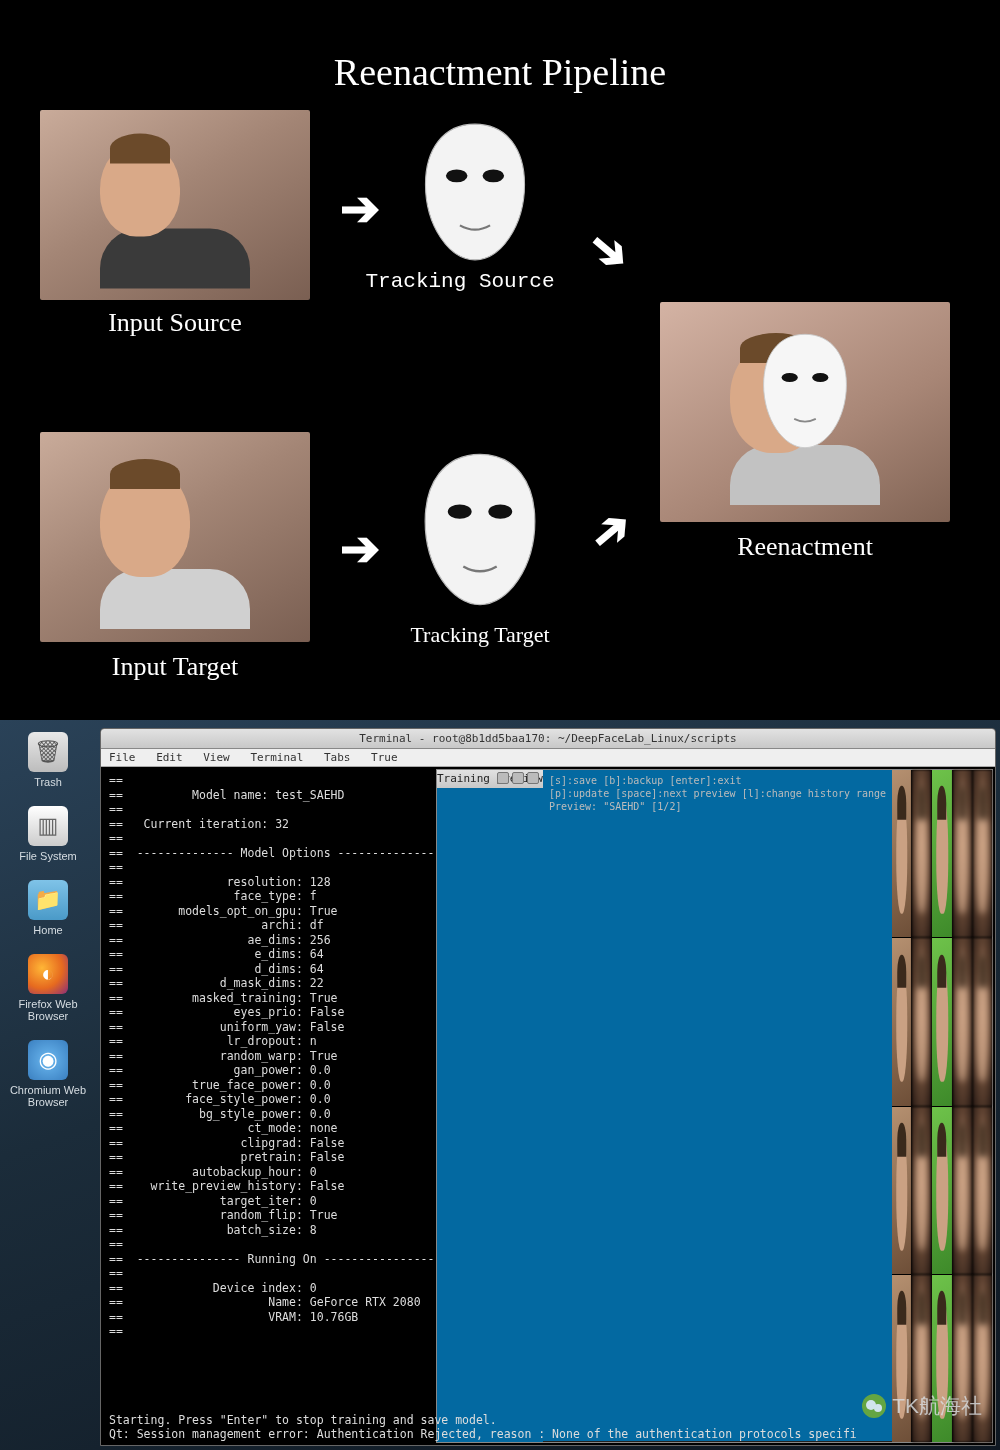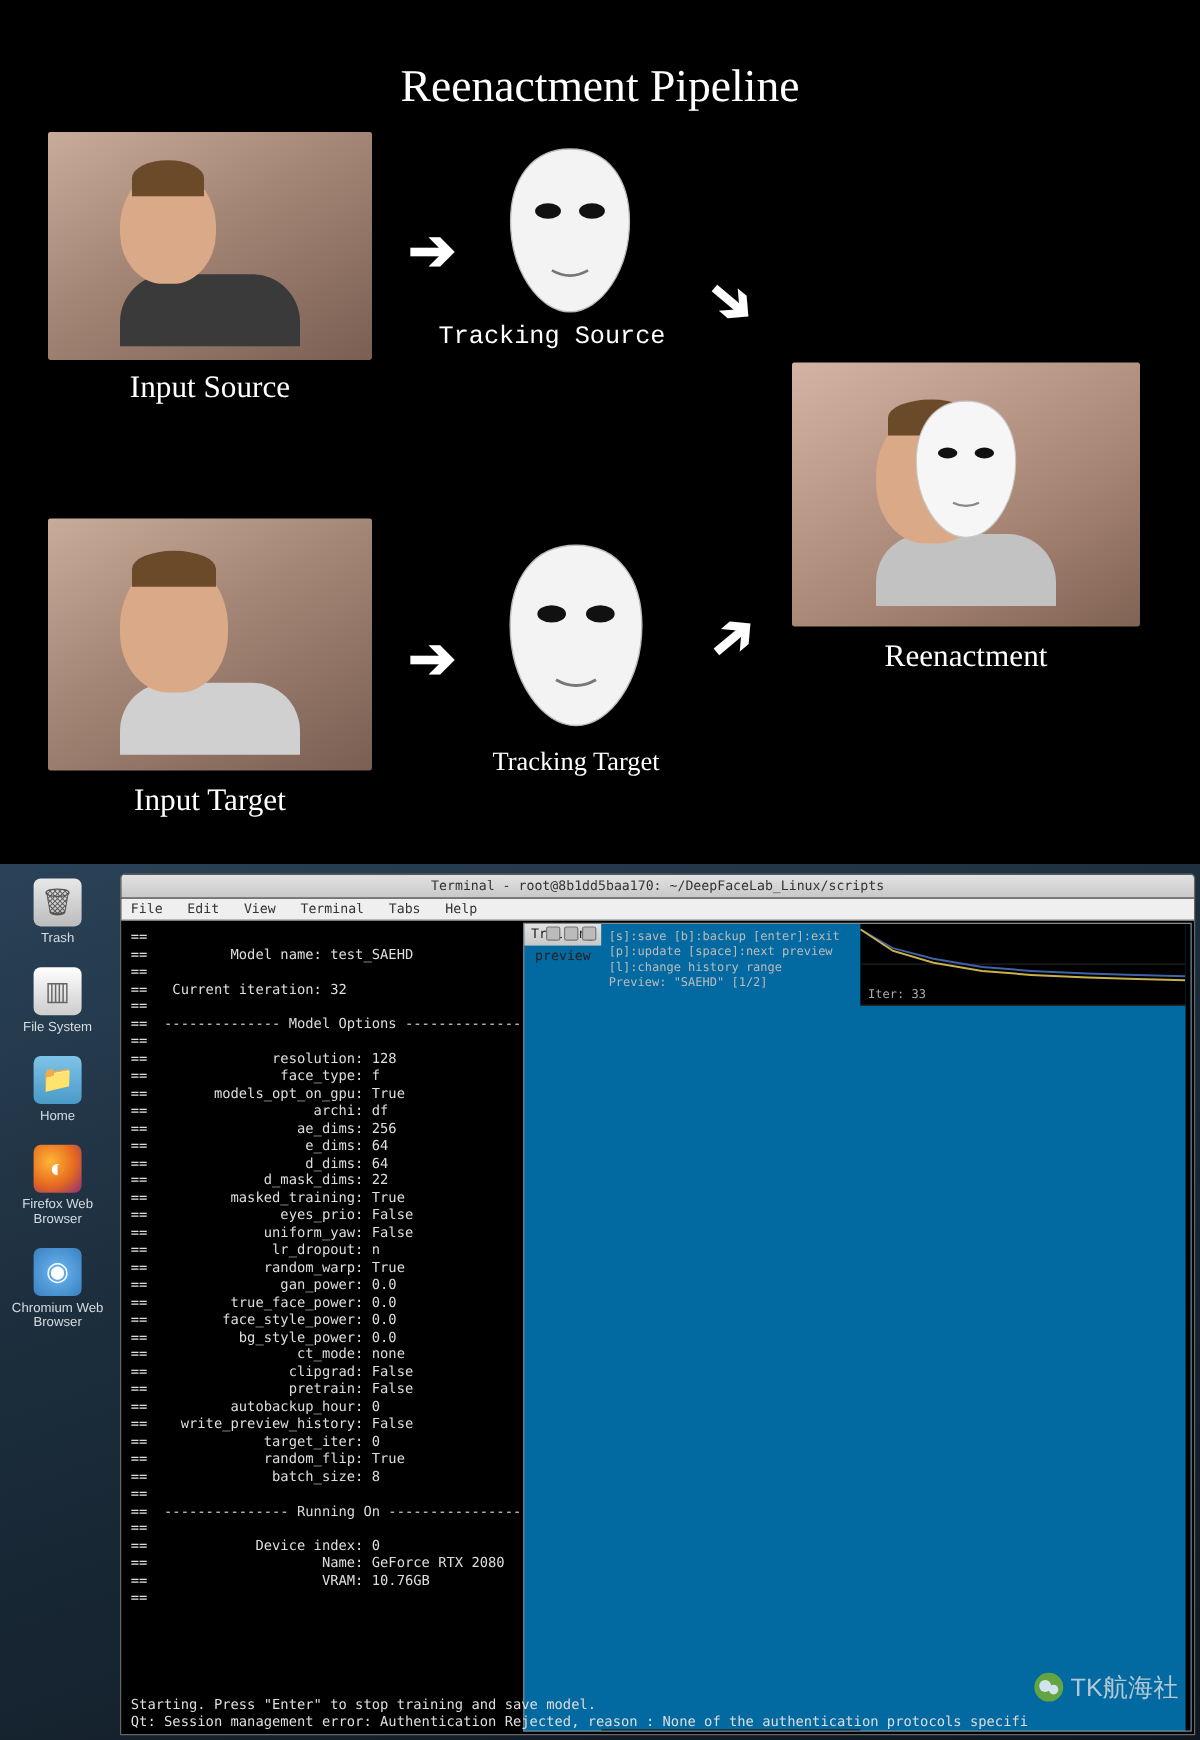--- a/index.html
+++ b/index.html
@@ -163,21 +163,21 @@
   </div>
 
   <div class="termwin">
     <div class="term-title">Terminal - root@8b1dd5baa170: ~/DeepFaceLab_Linux/scripts</div>
     <div class="term-menu">
       <span>File</span>
       <span>Edit</span>
       <span>View</span>
       <span>Terminal</span>
       <span>Tabs</span>
-      <span>Help</span>
+      <span>True</span>
     </div>
 
     <div class="term-body">
       <div class="term-text" id="term-text">==
 ==          Model name: test_SAEHD
 ==
 ==   Current iteration: 32
 ==
 ==  -------------- Model Options --------------
 ==
@@ -222,28 +222,20 @@
             <div class="win-btn"></div>
             <div class="win-btn"></div>
             <div class="win-btn"></div>
           </div>
         </div>
         <div class="preview-info">
           <div>[s]:save [b]:backup [enter]:exit</div>
           <div>[p]:update [space]:next preview [l]:change history range</div>
           <div>Preview: "SAEHD" [1/2]</div>
         </div>
-        <div class="loss-chart">
-          <svg viewBox="0 0 400 60" preserveAspectRatio="none">
-            <line x1="0" y1="30" x2="400" y2="30" stroke="#222"></line>
-            <polyline points="0,4 40,18 90,26 150,32 210,35 280,37 340,38 400,39" fill="none" stroke="#3e63a8" stroke-width="1.5"></polyline>
-            <polyline points="0,4 40,20 90,29 150,35 210,38 280,40 340,41 400,42" fill="none" stroke="#c9b24a" stroke-width="1.5"></polyline>
-          </svg>
-          <div class="iter-label">Iter: 33</div>
-        </div>
         <div class="face-grid" id="face-grid">
             <div class="fcell sharp">
               <div class="smface"></div>
             </div>
             <div class="fcell blur">
               <div class="smface"></div>
             </div>
             <div class="fcell green">
               <div class="smface"></div>
             </div>

